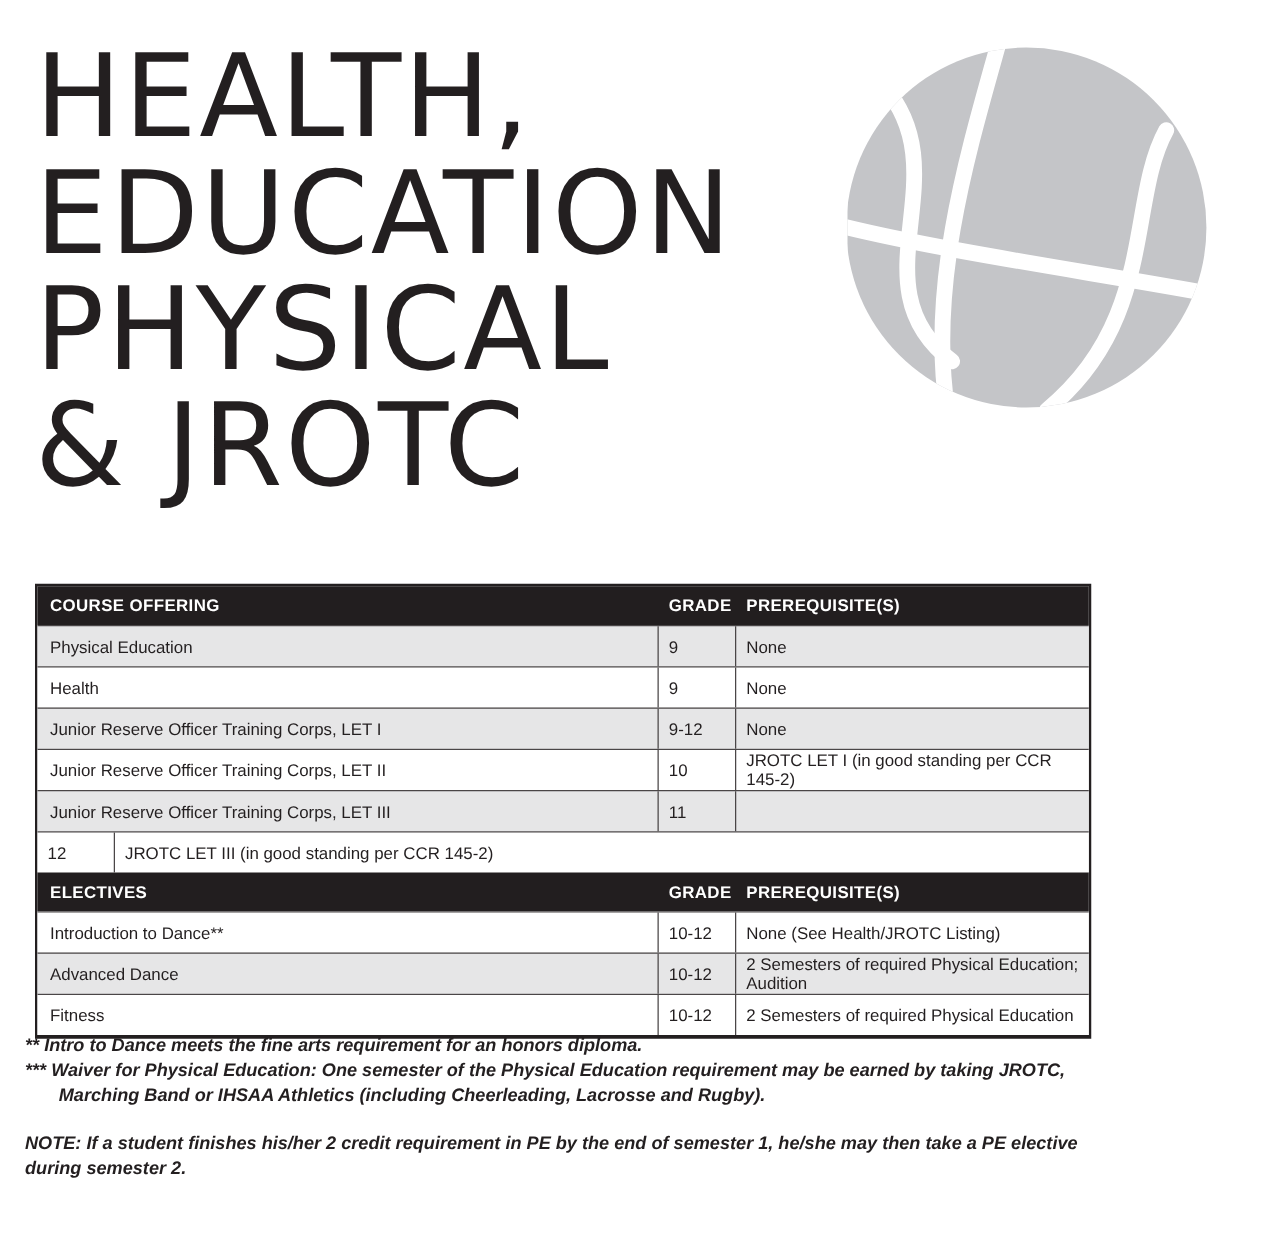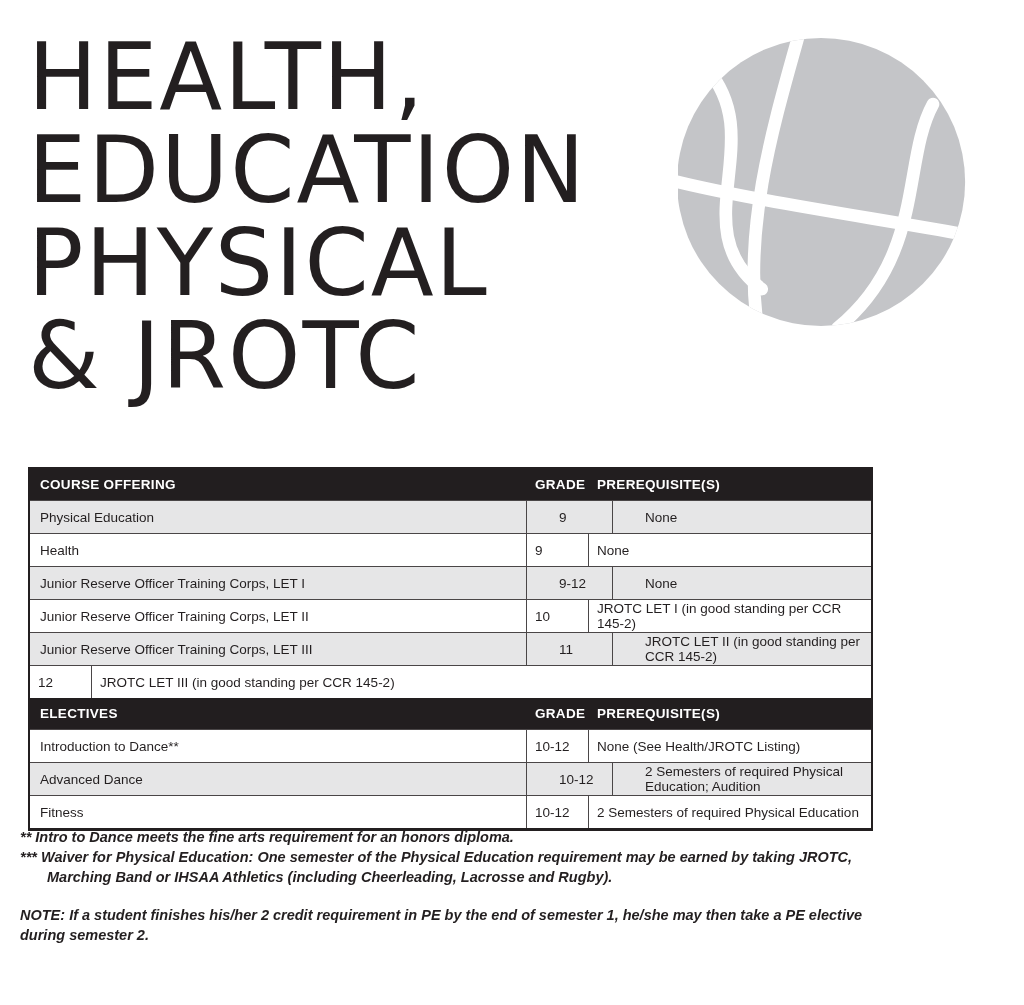--- a/index.html
+++ b/index.html
@@ -27,21 +27,21 @@
     box-sizing:border-box;background:#ffffff;
   }
   .thead{
     display:flex;height:31px;background:#221e1f;color:#ffffff;
     font-weight:bold;font-size:13.5px;letter-spacing:.3px;
   }
   .trow{
     display:flex;height:32px;font-size:13.5px;color:#231f20;
     border-top:1px solid #4a4647;background:#ffffff;
   }
-  .trow.gray{background:#e6e6e7;gap:24px;}
+  .trow.gray{background:#e6e6e7;}
   .cell{display:flex;align-items:center;box-sizing:border-box;}
   .c1{width:497px;padding-left:10px;}
   .c2{width:62px;padding-left:8px;}
   .c3{flex:1;padding-left:8px;}
   .trow .c1,.trow .c2{border-right:1px solid #4a4647;}
 
   
   .footnotes{
     position:absolute;left:20px;top:827px;width:940px;z-index:3;
     font-weight:bold;font-style:italic;font-size:14.5px;line-height:20px;color:#231f20;
@@ -103,21 +103,20 @@
       <div class="cell c3">None</div>
     </div>
     <div class="trow">
       <div class="cell c1">Junior Reserve Officer Training Corps, LET II</div>
       <div class="cell c2">10</div>
       <div class="cell c3">JROTC LET I (in good standing per CCR 145-2)</div>
     </div>
     <div class="trow gray">
       <div class="cell c1">Junior Reserve Officer Training Corps, LET III</div>
       <div class="cell c2">11</div>
-      <div class="cell c3">JROTC LET II (in good standing per CCR 145-2)</div>
     </div>
     <div class="trow">
       <div class="cell c2">12</div>
       <div class="cell c3">JROTC LET III (in good standing per CCR 145-2)</div>
     </div>
 
     <div class="thead">
       <div class="cell c1">ELECTIVES</div>
       <div class="cell c2">GRADE</div>
       <div class="cell c3">PREREQUISITE(S)</div>

